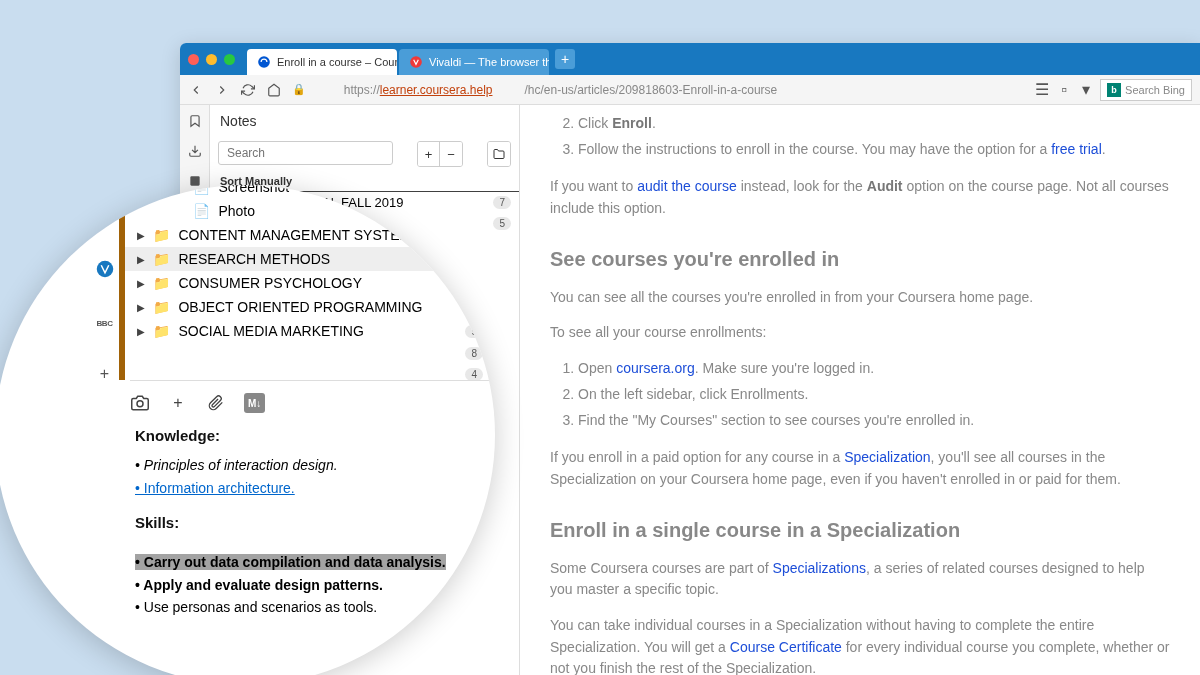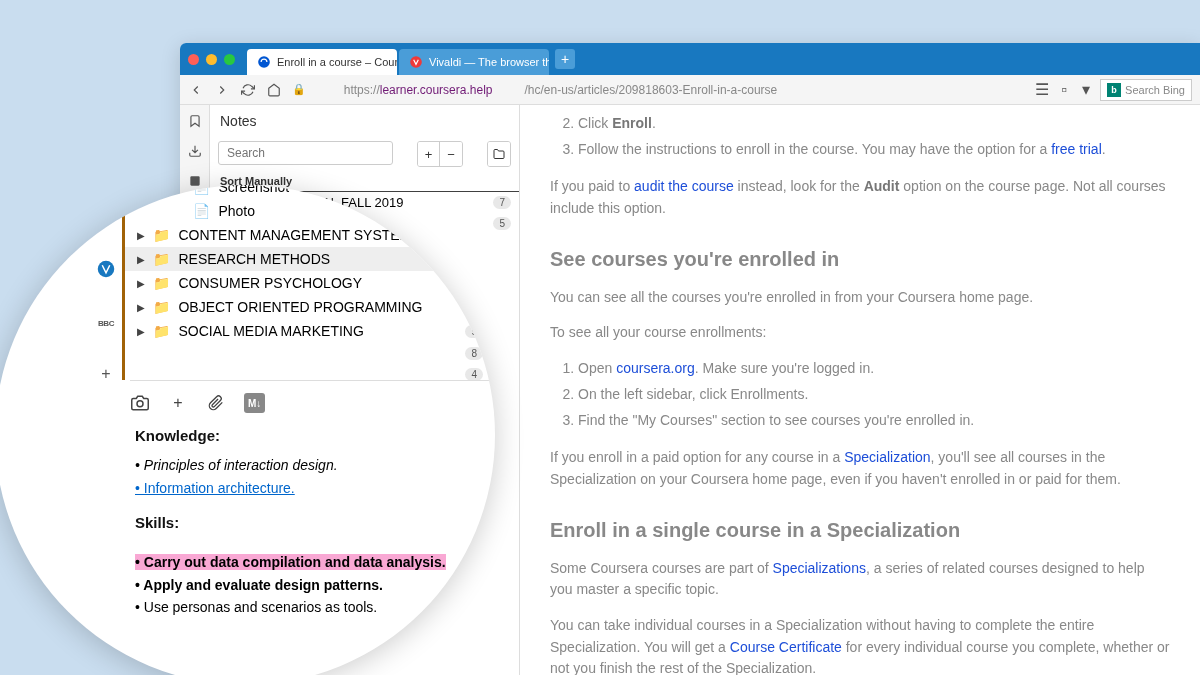--- a/index.html
+++ b/index.html
@@ -13,21 +13,21 @@
 .dot.green { background: #28c840; }
 .tab { background: #fff; height: 26px; display: flex; align-items: center; padding: 0 10px; font-size: 11px; color: #333; border-radius: 4px 4px 0 0; margin-top: 6px; margin-right: 2px; max-width: 150px; overflow: hidden; white-space: nowrap; }
 .tab.inactive { background: #4a9dd8; color: #fff; }
 .tab-favicon { width: 14px; height: 14px; margin-right: 6px; flex-shrink: 0; }
 .newtab { width: 20px; height: 20px; background: #4a9dd8; color: #fff; display: flex; align-items: center; justify-content: center; border-radius: 3px; margin-left: 4px; font-size: 14px; cursor: pointer; }
 .address-bar { height: 30px; background: #f5f5f5; border-bottom: 1px solid #ddd; display: flex; align-items: center; padding: 0 8px; gap: 10px; }
 .nav-btn { width: 16px; height: 16px; cursor: pointer; color: #555; display: flex; align-items: center; justify-content: center; }
 .url-field { flex: 1; display: flex; align-items: center; gap: 6px; font-size: 12px; color: #333; }
 .lock-icon { color: #4caf50; font-size: 11px; }
 .url-text { color: #333; }
-.url-text .domain { color: #701a75; }
+.url-text .domain { color: #c2410c; text-decoration: underline; }
 .url-text .path { color: #888; margin-left: 32px; }
 .right-controls { display: flex; align-items: center; gap: 6px; }
 .search-box { display: flex; align-items: center; background: #fff; border: 1px solid #ccc; height: 22px; padding: 0 6px; font-size: 11px; color: #888; gap: 4px; }
 .bing-icon { width: 14px; height: 14px; background: #008373; color: #fff; font-size: 9px; font-weight: bold; display: flex; align-items: center; justify-content: center; }
 .main-area { display: flex; height: calc(100% - 62px); }
 .sidebar-strip { width: 30px; background: #f5f5f5; border-right: 1px solid #ddd; display: flex; flex-direction: column; align-items: center; padding-top: 8px; gap: 14px; }
 .sidebar-icon { width: 16px; height: 16px; cursor: pointer; color: #555; display: flex; align-items: center; justify-content: center; }
 .notes-panel { width: 310px; background: #fff; border-right: 1px solid #ddd; display: flex; flex-direction: column; }
 .notes-header { padding: 8px 10px; font-size: 14px; color: #333; }
 .notes-toolbar { display: flex; padding: 4px 8px; gap: 24px; }
@@ -46,40 +46,40 @@
 .content-area { flex: 1; overflow: hidden; }
 .article { padding: 0 30px; font-size: 14px; color: #555; line-height: 1.55; }
 .article ol { margin: 8px 0 16px 28px; }
 .article ol li { margin-bottom: 4px; color: #888; }
 .article p { margin-bottom: 14px; color: #888; }
 .article h2 { font-size: 20px; color: #888; font-weight: bold; margin: 24px 0 12px; }
 .article a { color: #1d4ed8; text-decoration: none; }
 .article strong { color: #777; font-weight: bold; }
 .lens-container { position: absolute; left: -5px; top: 185px; width: 500px; height: 500px; border-radius: 50%; background: #fff; box-shadow: 0 4px 30px rgba(0,0,0,0.2); overflow: hidden; z-index: 10; }
 .lens-inner { position: absolute; left: 0; top: 0; width: 100%; height: 100%; }
-.lens-sidebar { position: absolute; left: 95px; top: 0; width: 35px; height: 195px; border-right: 3px solid #a16207; display: flex; flex-direction: column; align-items: center; padding-top: 18px; gap: 37px; }
+.lens-sidebar { position: absolute; left: 95px; top: 0; width: 35px; height: 195px; border-right: 6px solid #a16207; display: flex; flex-direction: column; align-items: center; padding-top: 18px; gap: 37px; }
 .lens-si { color: #555; font-size: 16px; }
 .lens-si.blue { color: #1878c0; }
 .lens-tree { position: absolute; left: 130px; top: -10px; width: 370px; font-size: 14px; }
 .lens-tree-row { display: flex; align-items: center; padding: 4px 12px 4px 28px; cursor: pointer; position: relative; }
 .lens-tree-row.highlighted { background: #eeeeee; }
 .lens-tree-row .tree-caret { left: 12px; font-size: 10px; color: #444; }
 .lens-tree-row .folder-icon { margin-right: 8px; color: #666; }
 .lens-tree-row .file-icon { margin-right: 8px; color: #666; margin-left: 18px; }
 .lens-tree-row .tree-count { margin-right: 0; }
 .lens-editor-toolbar { position: absolute; left: 135px; top: 195px; display: flex; gap: 18px; align-items: center; border-top: 1px solid #ddd; padding-top: 12px; width: 360px; }
 .et-btn { width: 20px; height: 20px; cursor: pointer; color: #444; display: flex; align-items: center; justify-content: center; }
 .et-btn.active { background: #888; color: #fff; border-radius: 3px; padding: 2px 4px; width: auto; font-size: 10px; font-weight: bold; }
 .lens-editor { position: absolute; left: 140px; top: 240px; width: 340px; font-size: 14px; line-height: 1.4; }
 .lens-editor h4 { font-weight: bold; font-size: 15px; margin-bottom: 10px; color: #111; }
 .ke-bullet { margin-bottom: 3px; }
 .ke-italic { font-style: italic; }
 .ke-strike { text-decoration: line-through; }
 .ke-link { color: #0066cc; text-decoration: underline; }
-.ke-highlight { background: #f9a8d4; font-weight: bold; }
+.ke-highlight { background: #a3a3a3; font-weight: bold; }
 .ke-bold { font-weight: bold; }
 </style>
 </head>
 <body>
 
 <div class="browser-window">
   <div class="tab-bar">
     <div class="traffic-lights">
       <div class="dot red"></div>
       <div class="dot yellow"></div>
@@ -192,21 +192,21 @@
         </div>
       </div>
     </div>
 
     <div class="content-area">
       <div class="article">
         <ol start="2">
           <li><span>Click </span><strong>Enroll</strong>.</li>
           <li><span>Follow the instructions to enroll in the course. You may have the option for a </span><a href="#">free trial</a>.</li>
         </ol>
-        <p><span>If you paid to </span><a href="#">audit the course</a><span> instead, look for the </span><strong>Audit</strong><span> option on the course page. Not all courses include this option.</span></p>
+        <p><span>If you want to </span><a href="#">audit the course</a><span> instead, look for the </span><strong>Audit</strong><span> option on the course page. Not all courses include this option.</span></p>
         <h2>See courses you're enrolled in</h2>
         <p>You can see all the courses you're enrolled in from your Coursera home page.</p>
         <p>To see all your course enrollments:</p>
         <ol>
           <li><span>Open </span><a href="#">coursera.org</a><span>. Make sure you're logged in.</span></li>
           <li>On the left sidebar, click Enrollments.</li>
           <li>Find the "My Courses" section to see courses you're enrolled in.</li>
         </ol>
         <p><span>If you enroll in a paid option for any course in a </span><a href="#">Specialization</a><span>, you'll see all courses in the Specialization on your Coursera home page, even if you haven't enrolled in or paid for them.</span></p>
         <h2>Enroll in a single course in a Specialization</h2>

